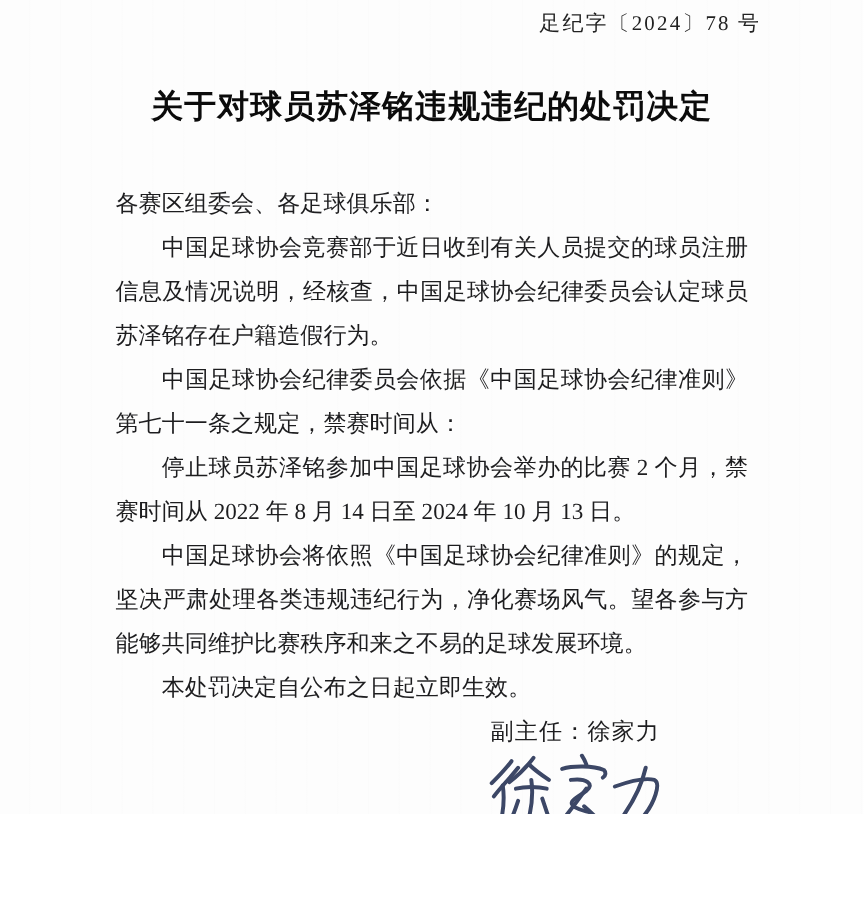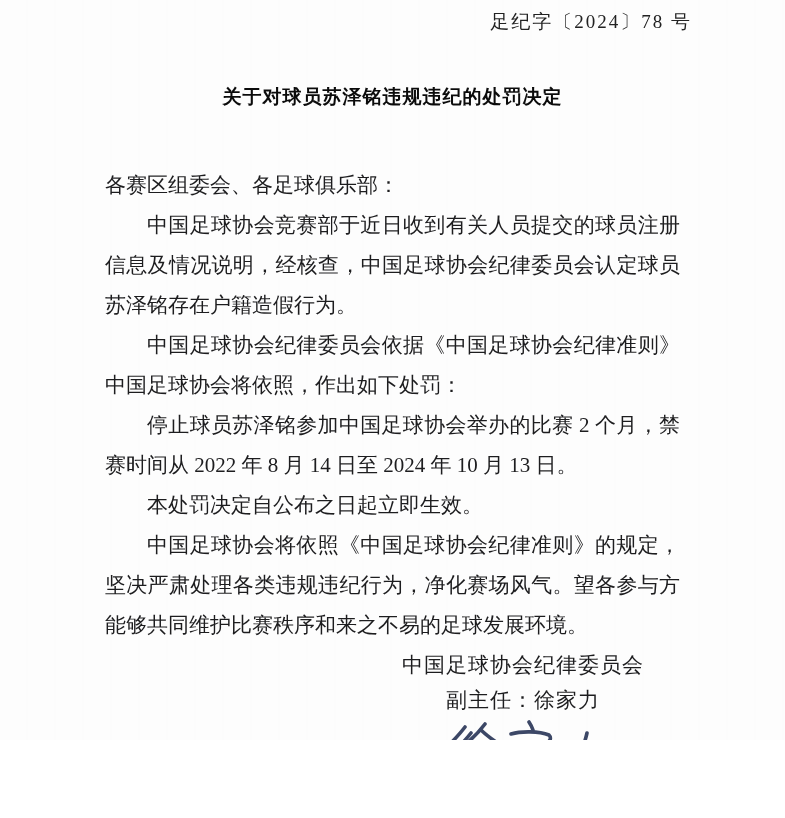--- a/index.html
+++ b/index.html
@@ -23,21 +23,21 @@
     text-align: right;
     font-size: 19px;
     line-height: 20px;
     letter-spacing: 2px;
     margin-right: -12px;
     color: #222;
   }
   .doc-title {
     margin: 50px 0 0 0;
     text-align: center;
-    font-size: 19px;
+    font-size: 29px;
     line-height: 30px;
     font-weight: 700;
     letter-spacing: 1px;
     color: #0b0b0b;
   }
   .doc-body {
     margin-top: 53px;
     font-size: 21px;
     line-height: 40px;
     text-align: justify;
@@ -87,28 +87,27 @@
 
 <div class="page">
 
   <div class="doc-number">足纪字〔2024〕78 号</div>
 
   <h1 class="doc-title">关于对球员苏泽铭违规违纪的处罚决定</h1>
 
   <div class="doc-body">
     <p class="salutation">各赛区组委会、各足球俱乐部：</p>
     <p class="body-para">中国足球协会竞赛部于近日收到有关人员提交的球员注册信息及情况说明，经核查，中国足球协会纪律委员会认定球员苏泽铭存在户籍造假行为。</p>
-    <p class="body-para">中国足球协会纪律委员会依据《中国足球协会纪律准则》中国足球协会将依照，作出如下处罚：</p>
+    <p class="body-para">中国足球协会纪律委员会依据《中国足球协会纪律准则》第七十一条之规定，禁赛时间从：</p>
     <p class="body-para">停止球员苏泽铭参加中国足球协会举办的比赛 2 个月，禁赛时间从 2022 年 8 月 14 日至 2024 年 10 月 13 日。</p>
+    <p class="body-para">中国足球协会将依照《中国足球协会纪律准则》的规定，坚决严肃处理各类违规违纪行为，净化赛场风气。望各参与方能够共同维护比赛秩序和来之不易的足球发展环境。</p>
     <p class="body-para">本处罚决定自公布之日起立即生效。</p>
-    <p class="body-para">中国足球协会将依照《中国足球协会纪律准则》的规定，坚决严肃处理各类违规违纪行为，净化赛场风气。望各参与方能够共同维护比赛秩序和来之不易的足球发展环境。</p>
   </div>
 
   <div class="signoff">
-    <div class="org-name">中国足球协会纪律委员会</div>
     <div class="signer-line">副主任：徐家力</div>
     <div class="signature-wrap">
       <svg width="165" height="78" viewBox="0 0 165 78" role="img" aria-label="徐家力">
         <g fill="none" stroke="#3c4766" stroke-width="3.6" stroke-linecap="round" stroke-linejoin="round">
 
           <path d="M24,7 C18,15 12,21 6,27"></path>
           <path d="M30,13 C22,23 14,31 8,39"></path>
           <path d="M16,29 C18,41 16,57 12,71"></path>
           <path d="M44,4 C38,12 30,20 22,26"></path>
           <path d="M40,10 C46,16 52,20 58,24"></path>

